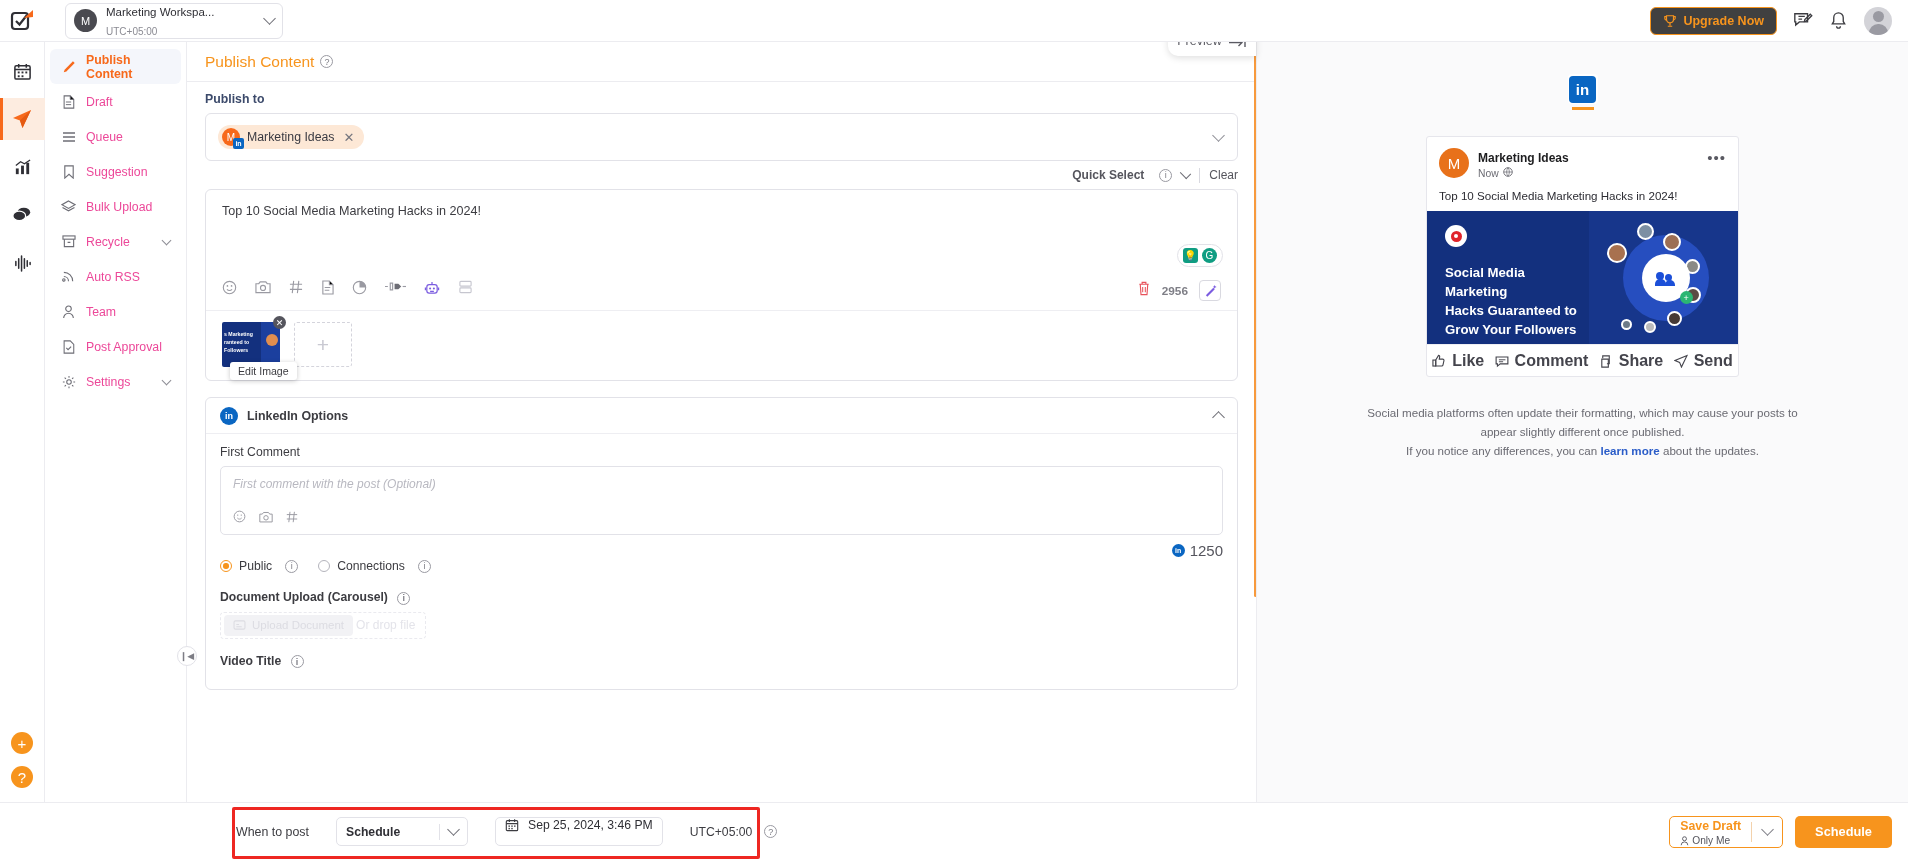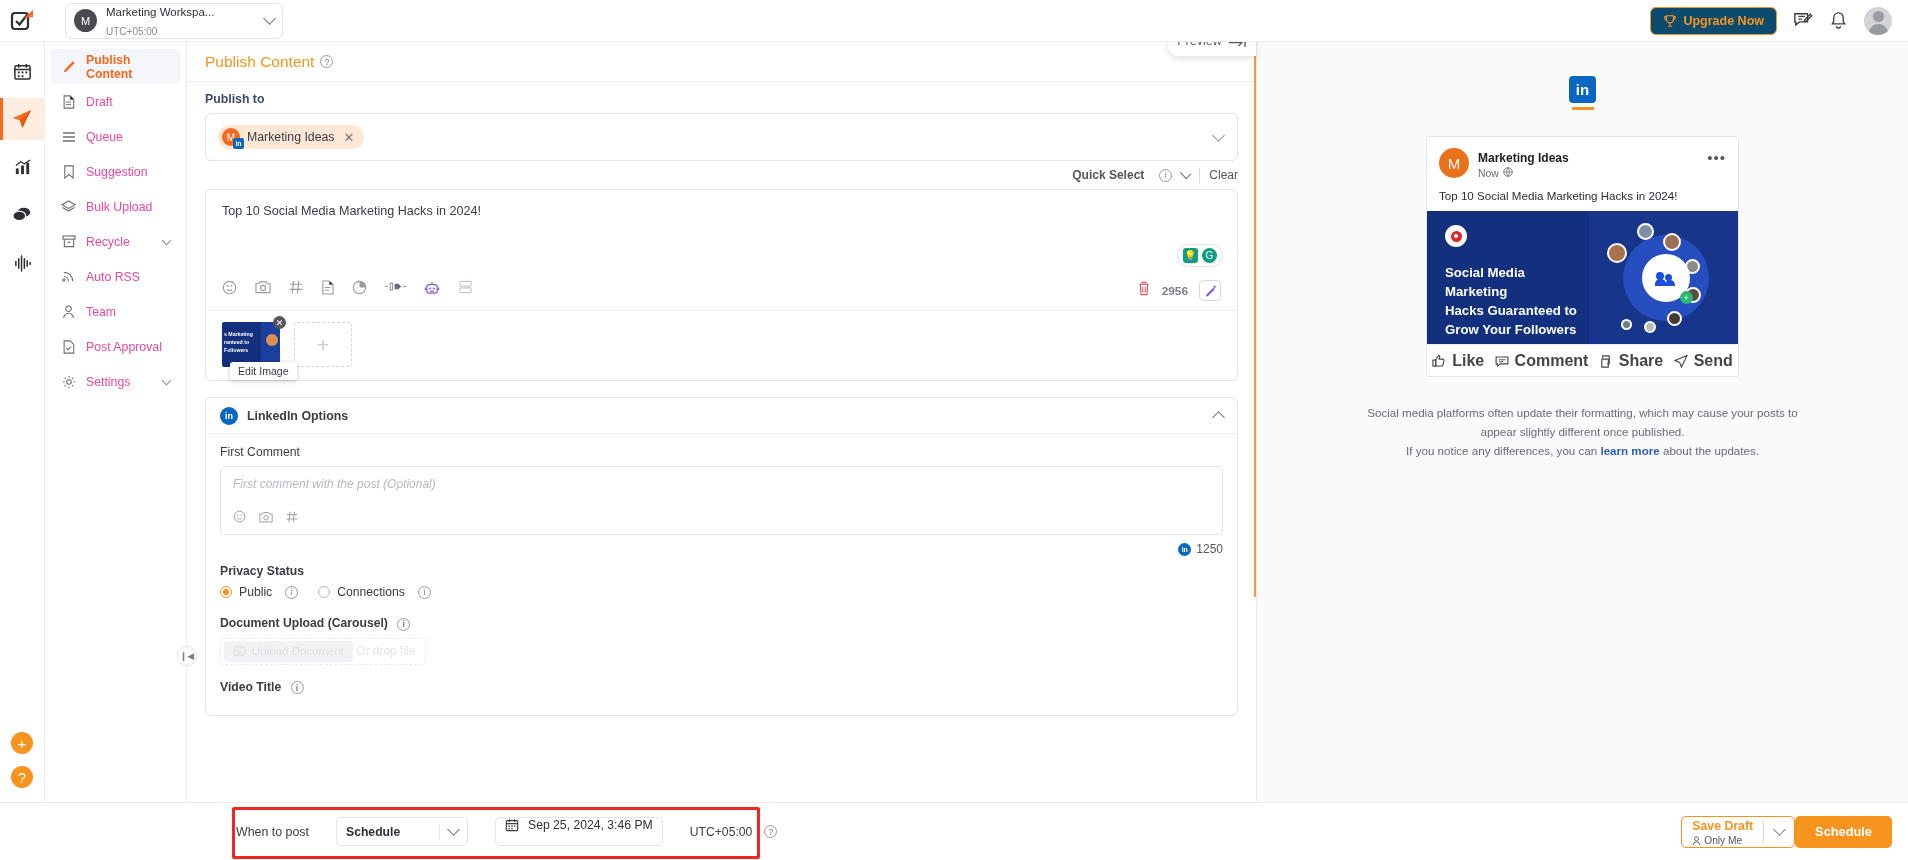--- a/index.html
+++ b/index.html
@@ -27,21 +27,21 @@
     width: 23px; height: 23px; border-radius: 50%; background: #4a4a50; color: #fff;
     font-size: 11px; display: flex; align-items: center; justify-content: center; flex: 0 0 23px;
   }
   .ws-text { flex: 1; min-width: 0; line-height: 1.15; }
   .ws-name { font-size: 11.5px; color: #2f2f35; white-space: nowrap; overflow: hidden; text-overflow: ellipsis; }
   .ws-tz { font-size: 10px; color: #8b8b93; margin-top: 1px; }
   .chev { width: 9px; height: 9px; border-right: 1.6px solid #6d6d75; border-bottom: 1.6px solid #6d6d75;
           transform: rotate(45deg); margin-bottom: 4px; flex: 0 0 9px; }
   .topbar-right { margin-left: auto; display: flex; align-items: center; gap: 16px; padding-right: 16px; }
   .upgrade-btn {
-    border: 1.3px solid #f7941d; color: #f7941d; background: #0c4a6e; border-radius: 6px;
+    border: 1.3px solid #f7941d; color: #f7941d; background: #404040; border-radius: 6px;
     height: 28px; padding: 0 12px; font-size: 12.5px; font-weight: bold; display: flex;
     align-items: center; gap: 6px; cursor: pointer;
   }
   .icon-btn { cursor: pointer; display: flex; align-items: center; justify-content: center; }
   .avatar-top { width: 28px; height: 28px; border-radius: 50%; background: #d3d3d8; position: relative; overflow: hidden; }
   .avatar-top::after { content:""; position:absolute; width:11px; height:11px; border-radius:50%; background:#9a9aa2; left:8.5px; top:4px;}
   .avatar-top::before { content:""; position:absolute; width:19px; height:12px; border-radius:9px 9px 0 0; background:#9a9aa2; left:4.5px; top:17px;}
 
   
   .body-wrap { flex: 1; display: flex; min-height: 0; position: relative; }
@@ -143,21 +143,21 @@
            transform: rotate(45deg); margin-top: 4px; }
   .li-body { padding: 11px 14px 14px 14px; }
   .fld-label { font-size: 12.2px; color: #3c3c41; margin-bottom: 7px; }
   .fld-label.bold { font-weight: bold; }
   .comment-box { border: 1px solid #e2e2e8; border-radius: 5px; height: 69px; position: relative; }
   .comment-ph { padding: 10px 12px; font-size: 12px; color: #b8b8c0; font-style: italic; }
   .comment-tools { position: absolute; left: 12px; bottom: 7px; display: flex; gap: 13px; color: #9a9aa2; }
   .cnt-row { display: flex; align-items: center; justify-content: flex-end; gap: 5px; margin-top: 7px; }
   .cnt-badge { width: 13px; height: 13px; border-radius: 50%; background: #0a66c2; color: #fff; font-size: 7px;
                font-weight: bold; display: flex; align-items: center; justify-content: center; }
-  .cnt-num { font-size: 12px; color: #55555d; }
+  .cnt-num { font-size: 15px; color: #55555d; }
   .radio-row { display: flex; align-items: flex-end; gap: 20px; margin-bottom: 17px; }
   .radio { display: flex; align-items: center; gap: 7px; font-size: 12.2px; color: #3c3c41; cursor: pointer; }
   .rd { width: 12px; height: 12px; border-radius: 50%; border: 1.4px solid #b4b4bc; flex: 0 0 12px; position: relative; }
   .rd.on { border-color: #f7941d; }
   .rd.on::after { content: ""; position: absolute; left: 2.3px; top: 2.3px; width: 5.4px; height: 5.4px; border-radius: 50%; background: #f7941d; }
   .upload-row { display: flex; align-items: center; gap: 0; border: 1.3px dashed #eaeaef; border-radius: 4px;
                 width: 206px; height: 27px; padding: 0 3px; margin-bottom: 15px; }
   .upload-btn { background: #f2f2f5; border-radius: 4px; height: 21px; display: flex; align-items: center; gap: 6px;
                 padding: 0 9px; font-size: 11.5px; color: #dcdce2; cursor: pointer; }
   .drop-text { font-size: 12px; color: #e4e4ea; margin-left: 3px; }
@@ -216,21 +216,21 @@
   .when-label { font-size: 12.4px; color: #3c3c41; }
   .sel-box { width: 132px; height: 29px; border: 1px solid #e2e2e8; border-radius: 5px; display: flex;
              align-items: center; padding: 0 9px; font-size: 12.2px; font-weight: bold; color: #2f2f35; cursor: pointer; }
   .sel-box .chev { margin-left: auto; }
   .sel-div { width: 1px; height: 16px; background: #e2e2e8; margin-right: 9px; }
   .date-box { height: 29px; border: 1px solid #e2e2e8; border-radius: 5px; display: flex; align-items: flex-start;
               gap: 9px; padding: 0 9px; font-size: 12.2px; color: #2f2f35; cursor: pointer; }
   .tz-text { font-size: 12.2px; color: #3c3c41; display: flex; align-items: center; gap: 6px; }
   .redbox { position: absolute; left: 232px; top: 4px; width: 528px; height: 52px; border: 3px solid #ee2722;
             border-radius: 2px; pointer-events: none; }
-  .bottom-right { margin-left: auto; display: flex; align-items: center; }
+  .bottom-right { margin-left: auto; display: flex; align-items: center; gap: 12px; }
   .savedraft {
     border: 1.3px solid #f7941d; border-radius: 5px; height: 32px; display: flex; align-items: center;
     padding: 0 0 0 10px; cursor: pointer; background: #fff;
   }
   .sd-texts { line-height: 1.15; padding-right: 10px; }
   .sd-main { font-size: 12.3px; font-weight: bold; color: #f7941d; }
   .sd-sub { font-size: 10.2px; color: #55555d; display: flex; align-items: center; gap: 3px; margin-top: 1px; }
   .sd-div { width: 1px; height: 20px; background: #f3d2ac; }
   .sd-chev { width: 30px; display: flex; align-items: center; justify-content: center; }
   .schedule-btn { background: #f7941d; color: #fff; border-radius: 5px; height: 32px; padding: 0 20px;
@@ -581,21 +581,20 @@
                       <path d="M5 1L3.5 14M10.5 1L9 14M1 4.5h13M1 10h13" stroke="#9a9aa2" stroke-width="1.2"></path>
                     </svg>
                 </span>
               </div>
             </div>
             <div class="cnt-row">
               <span class="cnt-badge">in</span>
               <span class="cnt-num">1250</span>
             </div>
 
-            <div class="fld-label bold" style="margin-top:8px;">Privacy Status</div>
             <div class="radio-row">
               <span class="radio">
                 <span class="rd on"></span>
                 <span>Public</span>
                 <span class="info-dot">i</span>
               </span>
               <span class="radio">
                 <span class="rd"></span>
                 <span>Connections</span>
                 <span class="info-dot">i</span>

